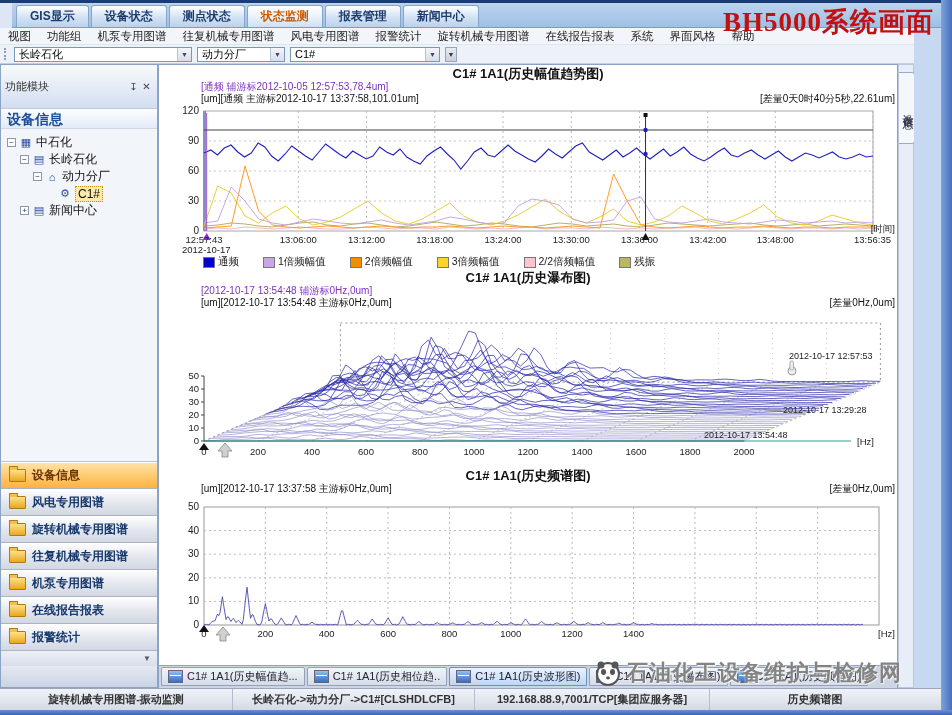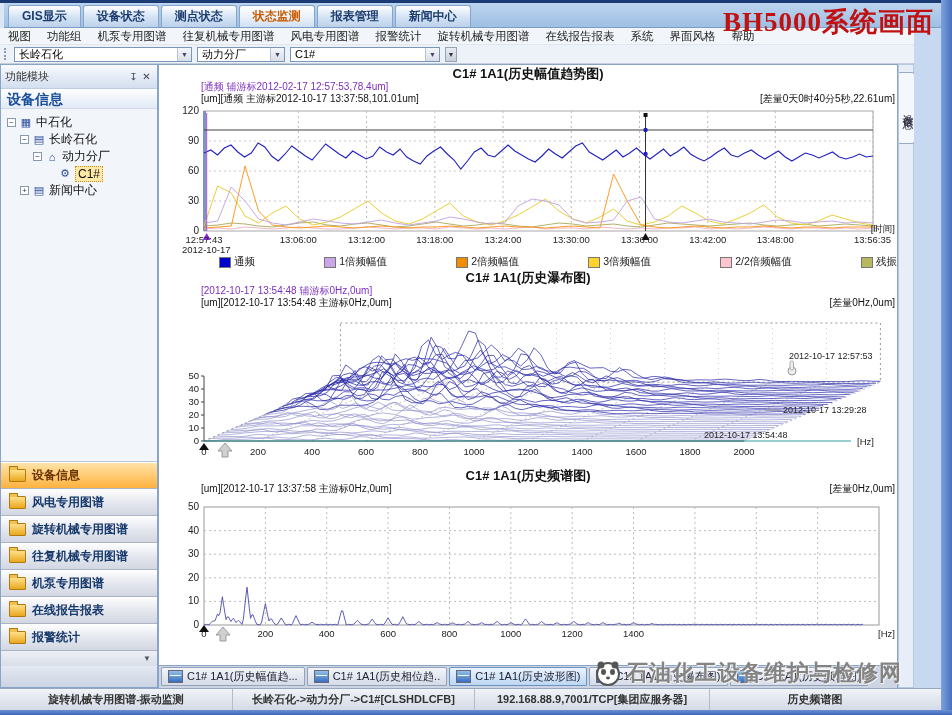--- a/index.html
+++ b/index.html
@@ -4,21 +4,21 @@
 <style>
   html,body{margin:0;padding:0;background:#9AB4D8;}
   #app{position:relative;width:952px;height:715px;overflow:hidden;background:#DCE6F4;
        font-family:"Liberation Sans","DejaVu Sans",sans-serif;}
   
   .frame-top{position:absolute;left:0;top:0;width:952px;height:3px;background:#1C3A74;}
   .frame-right{position:absolute;left:941px;top:0;width:11px;height:715px;background:linear-gradient(90deg,#7FA2DC,#486FBE);}
   .frame-bottom{position:absolute;left:0;top:710px;width:952px;height:5px;background:linear-gradient(#6A90D4,#3C64B4);}
   .right-pad{position:absolute;left:914px;top:28px;width:27px;height:682px;background:#C6D9F0;}
   
-  .tabbar{position:absolute;left:4px;top:3px;width:941px;height:25px;background:linear-gradient(#BBD4EE,#9FC0E4);
+  .tabbar{position:absolute;left:12px;top:3px;width:941px;height:25px;background:linear-gradient(#BBD4EE,#9FC0E4);
           border-bottom:1px solid #7A9CC6;display:flex;align-items:flex-end;padding-left:4px;gap:2px;box-sizing:border-box;}
   .ttab{height:21px;padding:0 13px;background:linear-gradient(#FFFFFF,#D2E2F4 55%,#BCD2EA);border:1px solid #85A5CB;border-bottom:none;
         border-radius:3px 3px 0 0;font-size:12px;font-weight:bold;color:#1C3C6E;line-height:21px;cursor:default;}
   .ttab.active{color:#C85A00;background:linear-gradient(#FFFFFF,#E8F1FB 55%,#CFE0F2);}
   .bh-title{position:absolute;right:18px;top:4px;font-size:27px;font-weight:bold;color:#C01010;z-index:70;
             font-family:"Liberation Serif","DejaVu Serif",serif;letter-spacing:1px;}
   
   .menubar{position:absolute;left:0;top:28px;width:941px;height:17px;background:#F2F6FB;border-bottom:1px solid #E0E6F0;
            display:flex;align-items:center;gap:16px;padding-left:8px;font-size:11.5px;color:#222;box-sizing:border-box;}
   
@@ -29,21 +29,21 @@
          padding-left:4px;justify-content:space-between;box-sizing:border-box;}
   .combo.c0{width:178px}.combo.c1{width:88px}.combo.c2{width:150px}
   .combo .arrow{width:13px;height:13px;background:linear-gradient(#F4F6FA,#D8DEE8);border-left:1px solid #B8C4D4;
                 font-size:7px;color:#446;display:flex;align-items:center;justify-content:center;}
   .tool-extra{width:12px;height:15px;background:linear-gradient(#E8ECF2,#C8D0DC);border:1px solid #98A4B8;
               font-size:7px;text-align:center;line-height:13px;color:#334;box-sizing:border-box;}
   
   .sidebar{position:absolute;left:0;top:64px;width:158px;height:624px;background:#F2F5FA;border:1px solid #8AA4C8;
            display:flex;flex-direction:column;box-sizing:border-box;}
   .panel-head{height:17px;background:linear-gradient(#F8FAFD,#D2DEF0);border-bottom:1px solid #C0CCE0;display:flex;
-              align-items:center;font-size:11px;color:#333;padding:3px 4px;flex:none;}
+              align-items:center;font-size:11px;color:#333;padding:13px 4px;flex:none;}
   .panel-head .sp{flex:1}
   .ph-icon{width:13px;font-size:10px;line-height:13px;text-align:center;color:#445;}
   .section-head{height:20px;font-size:14px;font-weight:bold;color:#1B4E9B;padding:2px 6px 0;flex:none;
                 background:linear-gradient(#FDFEFF,#E2EAF6);border-bottom:1px solid #D0D8E8;box-sizing:border-box;}
   .tree{padding:5px 2px;font-size:12px;color:#111;flex:none;}
   .trow{display:flex;align-items:center;height:17px;}
   .exp{width:9px;height:9px;border:1px solid #8898B0;background:#fff;font-size:8px;line-height:7px;text-align:center;
        color:#335;margin-right:3px;flex:none;box-sizing:border-box;}
   .expsp{width:9px;margin-right:3px;flex:none;}
   .ticon{margin-right:3px;font-size:11px;color:#2E4F9E;flex:none;width:14px;text-align:center;}
@@ -62,21 +62,21 @@
              align-items:center;padding-right:6px;font-size:8px;color:#556;}
   .side-fill{flex:none;height:21px;background:linear-gradient(#E4E9F2,#CBD4E4);}
   
   .main{position:absolute;left:158px;top:64px;width:740px;height:602px;background:#FFF;border:1px solid #8AA4C8;
         box-sizing:border-box;overflow:hidden;}
   .chart-title{text-align:center;font-size:13px;font-weight:bold;color:#111;height:16px;line-height:17px;}
   .cl{font-size:10px;line-height:12px;height:12px;padding-left:42px;color:#111;white-space:nowrap;}
   .cl.aux{color:#7B2FBE;}
   .cl .diff{float:right;margin-right:2px;color:#111;}
   svg.plot{display:block;}
-  .legend{display:flex;gap:24px;padding-left:60px;font-size:10.5px;align-items:center;height:14px;color:#222;justify-content:space-between;}
+  .legend{display:flex;gap:24px;padding-left:44px;font-size:10.5px;align-items:center;height:14px;color:#222;}
   .legend .li{display:flex;align-items:center;}
   .legend .sw{width:10px;height:9px;border:1px solid #777;margin-right:3px;}
   
   .right-strip{position:absolute;left:898px;top:64px;width:16px;height:624px;background:#E8EEF8;border:1px solid #B8C8E0;box-sizing:border-box;}
   .vtab{position:absolute;left:899px;top:72px;width:15px;height:70px;background:#F4F7FC;border:1px solid #9AAAC8;border-left:none;
         border-radius:0 3px 3px 0;writing-mode:vertical-rl;font-size:11px;color:#334;text-align:center;letter-spacing:1px;line-height:13px;}
   
   .tabsbar{position:absolute;left:158px;top:666px;width:740px;height:22px;background:#CDD5E4;border-left:1px solid #8AA4C8;
            border-right:1px solid #8AA4C8;display:flex;align-items:flex-start;padding:1px 2px 0;gap:2px;box-sizing:border-box;}
   .dtab{height:19px;padding:0 6px;display:flex;align-items:center;gap:4px;background:linear-gradient(#F2F5F9,#D5DCE8);
@@ -208,21 +208,21 @@
       </div>
     <div class="nav-strip">
         <span>▼</span>
       </div>
     <div class="side-fill"></div>
   </div>
 
   <div class="main">
     <div class="chart-block">
       <div class="chart-title">C1# 1A1(历史幅值趋势图)</div>
-      <div class="cl aux">[通频 辅游标2012-02-17 12:57:53,78.4um]</div>
+      <div class="cl aux">[通频 辅游标2012-10-05 12:57:53,78.4um]</div>
       <div class="cl">
         <span class="diff">[差量0天0时40分5秒,22.61um]</span>
         <span>[um][通频 主游标2012-10-17 13:37:58,101.01um]</span>
       </div>
       <svg class="plot" id="chart0" width="738" height="150">
           <rect x="45" y="6" width="669" height="120" fill="#FFFFFF" stroke="#A8A8A8" stroke-width="1"></rect>
           <line x1="139.329" y1="6" x2="139.329" y2="126" stroke="#BBBBBB" stroke-dasharray="2,3"></line>
           <line x1="207.567" y1="6" x2="207.567" y2="126" stroke="#BBBBBB" stroke-dasharray="2,3"></line>
           <line x1="275.80499999999995" y1="6" x2="275.80499999999995" y2="126" stroke="#BBBBBB" stroke-dasharray="2,3"></line>
           <line x1="344.043" y1="6" x2="344.043" y2="126" stroke="#BBBBBB" stroke-dasharray="2,3"></line>

